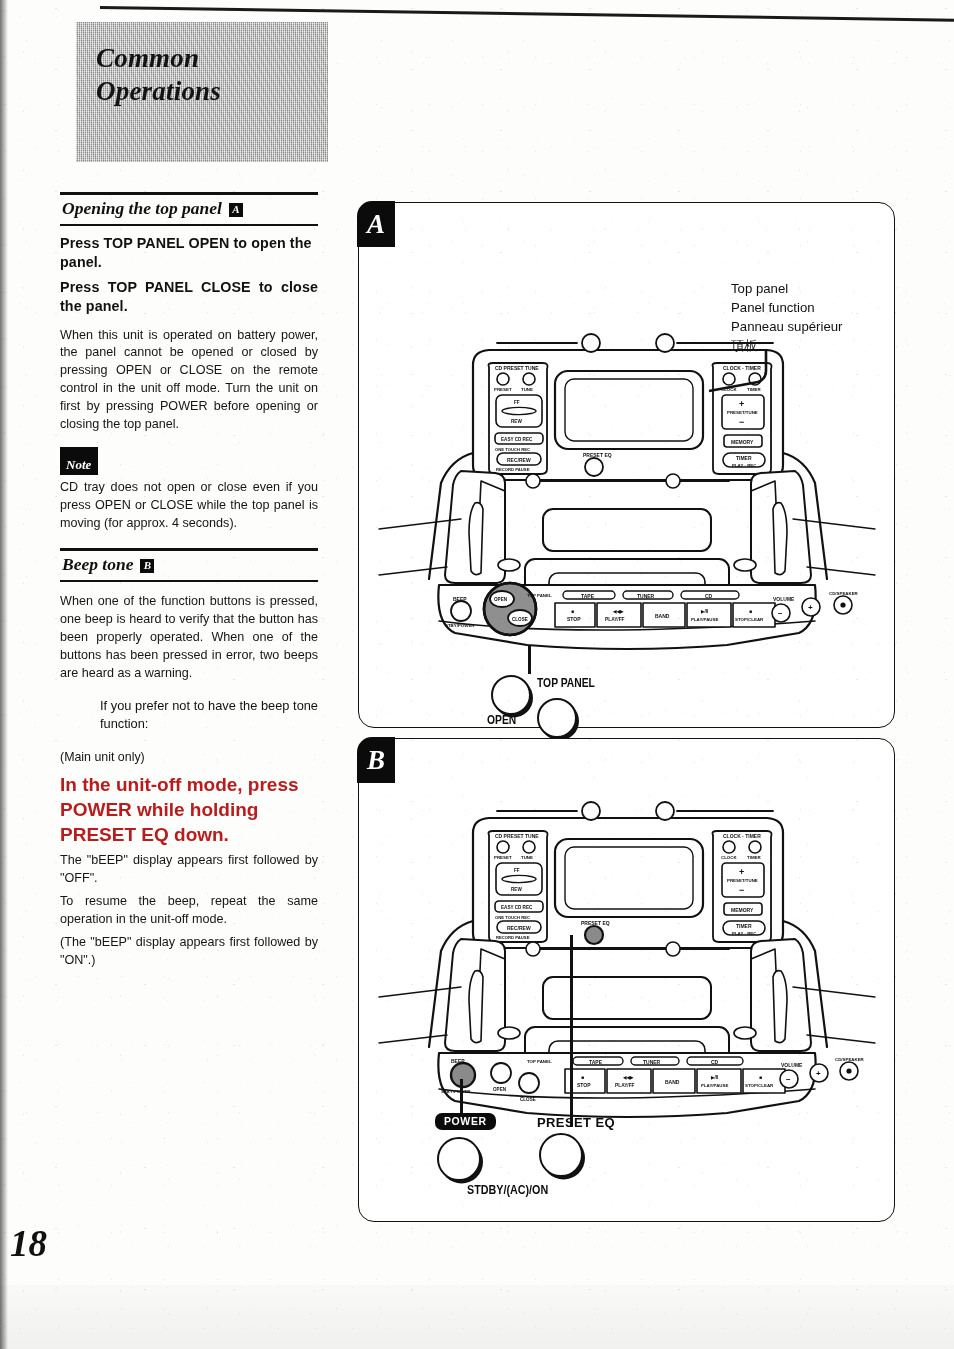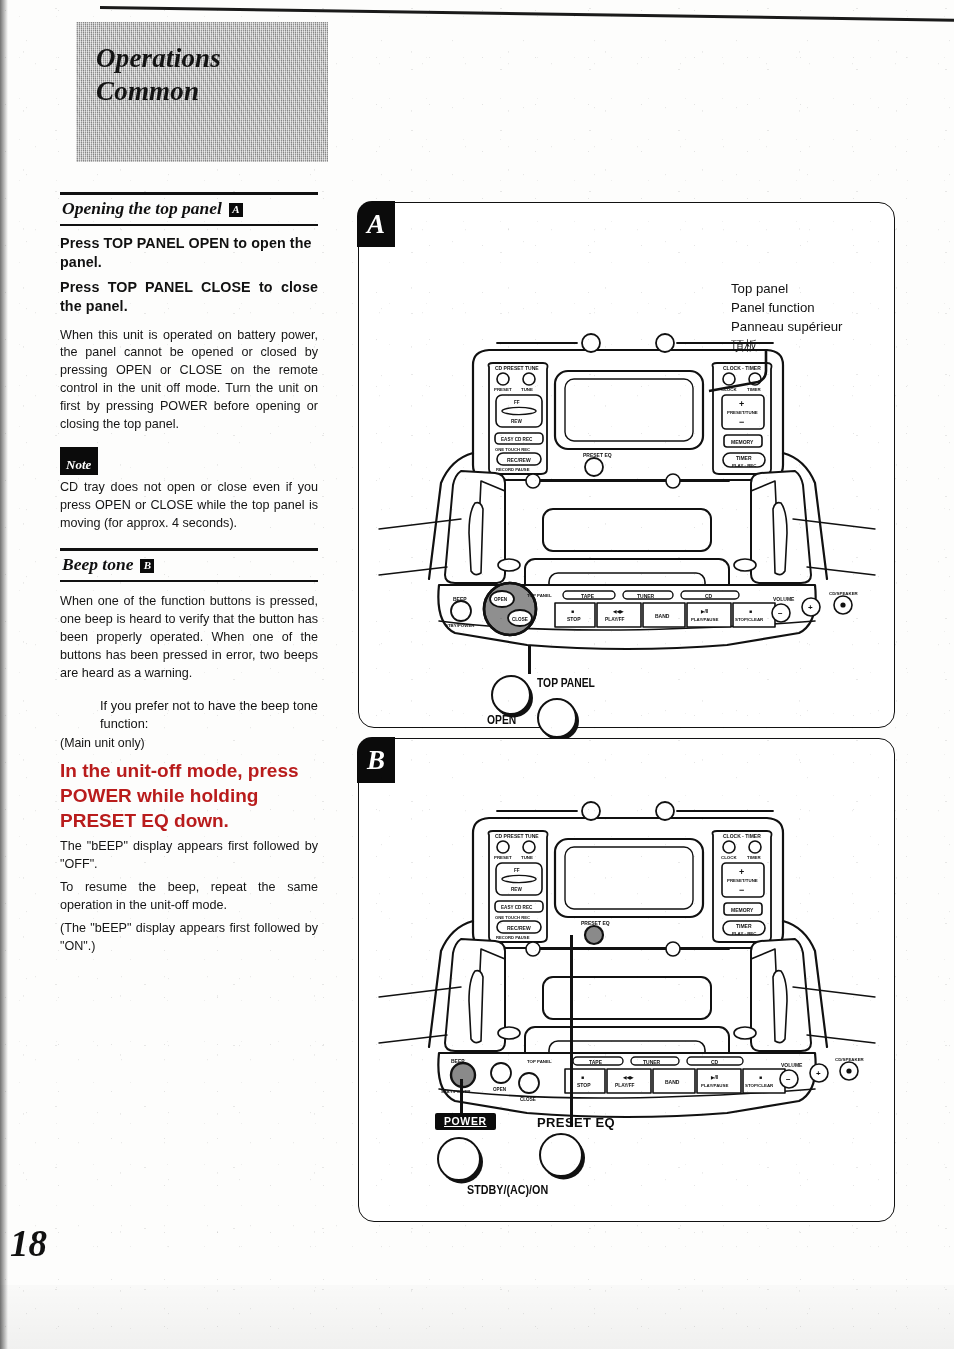--- a/index.html
+++ b/index.html
@@ -77,21 +77,21 @@
   .body-txt.tight{margin-top:4px;}
   .note-tag{
     display:inline-block;background:#0b0b0b;color:#fff;
     font-family:"Liberation Serif", serif;font-style:italic;font-weight:bold;
     font-size:13px;padding:10px 7px 2px 6px;margin-top:13px;
   }
   .sub-bold{
     font-weight:normal;font-size:12.8px;line-height:1.38;margin-top:15px;
     text-align:justify;color:#111;margin-left:40px;
   }
-  .small-plain{font-size:12.4px;line-height:1.4;margin-top:2px;color:#151515;}
+  .small-plain{font-size:12.4px;line-height:1.4;margin-top:16px;color:#151515;}
   .big-bold{
     font-weight:bold;font-size:19px;line-height:1.32;margin-top:6px;color:#b91c1c;
   }
   
   #page-number{
     position:absolute;left:10px;top:1222px;z-index:12;
     font-family:"Liberation Serif", serif;font-style:italic;font-weight:bold;
     font-size:37px;color:#111;
   }
   
@@ -113,22 +113,22 @@
   .cap-bold{
     position:absolute;font-weight:bold;font-size:13px;letter-spacing:.4px;
     color:#0d0d0d;z-index:6;
   }
   .cap-cond{
     position:absolute;font-weight:bold;font-size:12px;letter-spacing:0px;
     color:#0d0d0d;z-index:6;transform:scaleX(.86);transform-origin:left center;
   }
   .pill-badge{
     position:absolute;background:#0b0b0b;color:#fff;font-weight:bold;
-    font-size:10.5px;letter-spacing:.6px;border-radius:2px;
-    padding:2px 9px 3px 9px;z-index:6;text-decoration:underline;
+    font-size:10.5px;letter-spacing:.6px;border-radius:7px;
+    padding:2px 9px 3px 9px;z-index:6;
   }
   .btn-circle{
     position:absolute;border:2.2px solid #111;border-radius:50%;
     background:#fff;z-index:5;
     box-shadow:2.5px 3px 0 -0.5px #111;
   }
   .lead-line{position:absolute;background:#111;z-index:5;}
   svg{display:block;}
   .ln{fill:none;stroke:#111;}
   .lnw{fill:#fff;stroke:#111;}
@@ -137,22 +137,22 @@
 </head>
 <body>
 
 <div id="left-edge-shadow"></div>
 <div id="top-scan-line"></div>
 <div id="bottom-fold"></div>
 <div id="scan-noise"></div>
 
 <div id="chapter-banner">
   <div id="chapter-title">
+    <div>Common</div>
     <div>Operations</div>
-    <div>Common</div>
   </div>
 </div>
 
 <div id="left-col">
 
   
   <div class="sec-head">
     <div class="sec-rule-top"></div>
     <div class="sec-title">
       <span>Opening the top panel</span>

